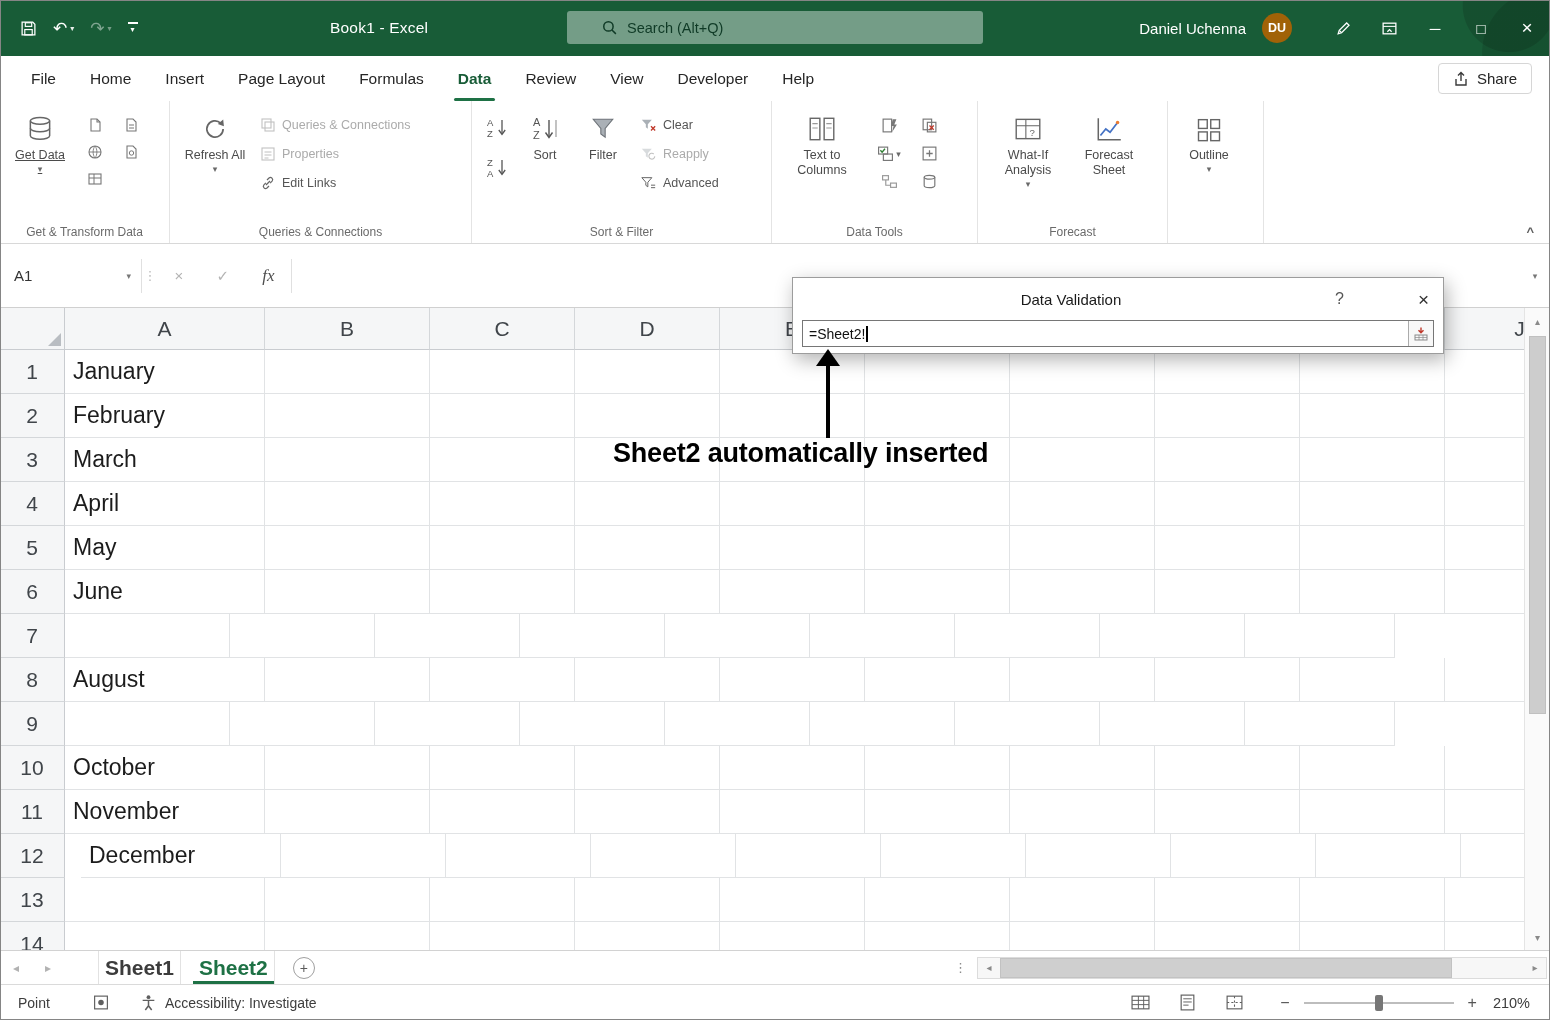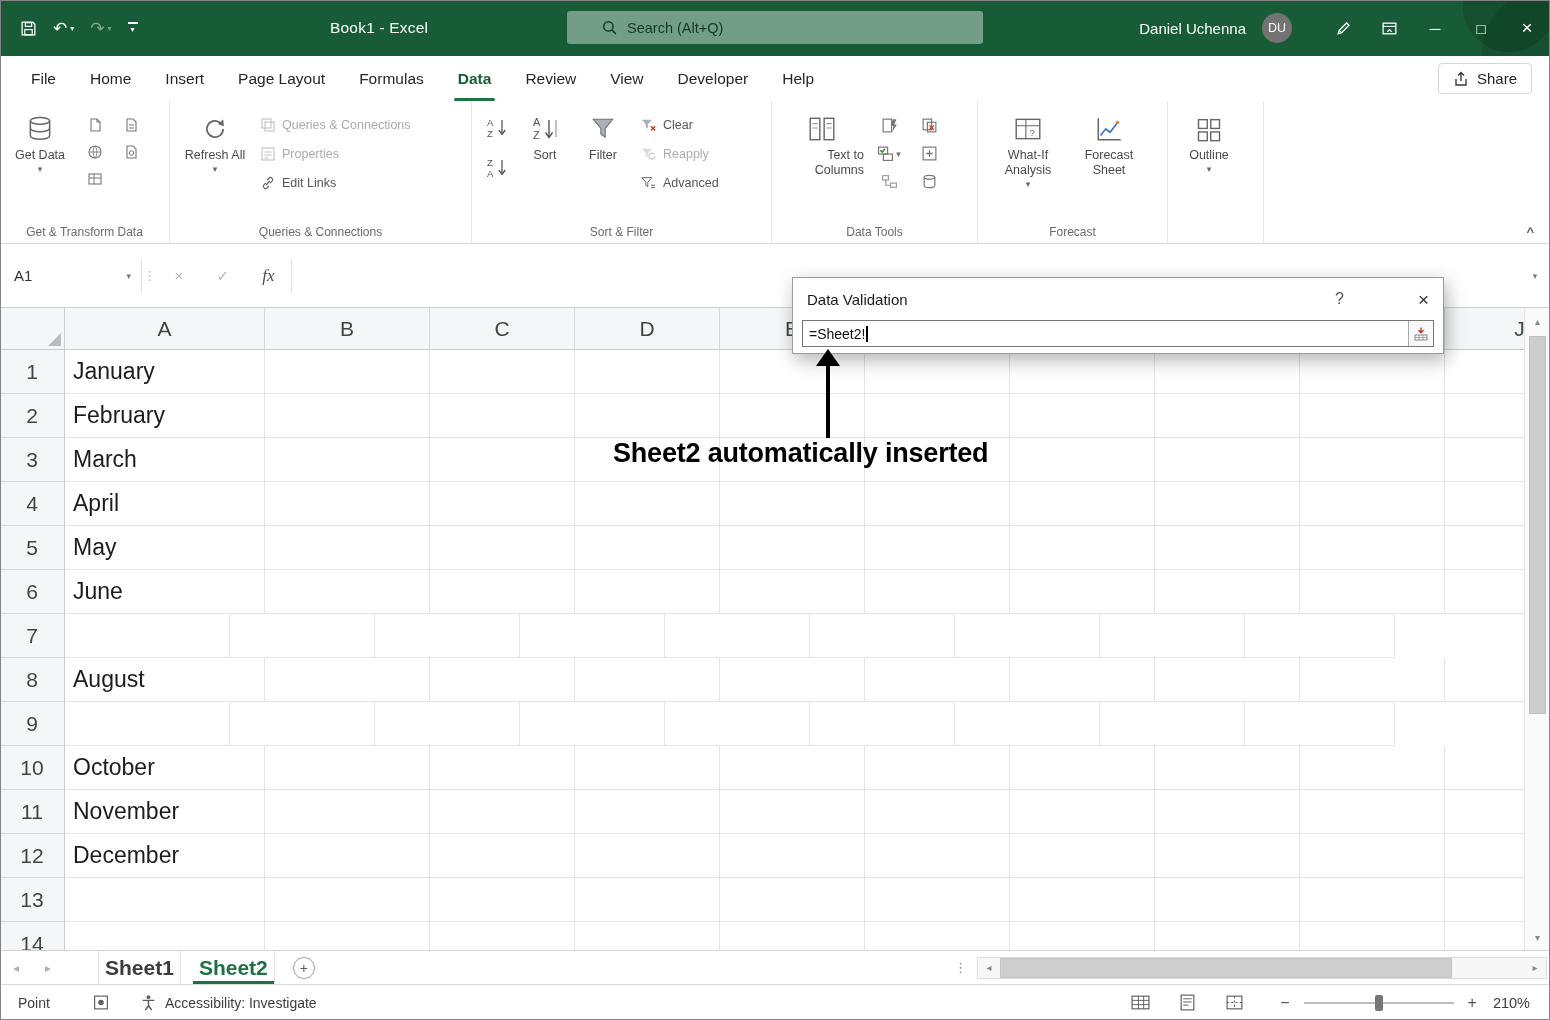--- a/index.html
+++ b/index.html
@@ -26,22 +26,22 @@
   .qat-custom .v { font-size:8px; }
   .tb-title { position:absolute; left:330px; top:0; height:56px; display:flex; align-items:center;
     font-size:15.5px; color:#fff; letter-spacing:.2px; }
   .tb-search { position:absolute; left:50%; transform:translateX(-50%); top:11px; width:416px; height:33px;
     background:rgba(255,255,255,.40); border-radius:3px; display:flex; align-items:center; gap:10px;
     padding-left:34px; color:#0f3a26; font-size:14.5px; cursor:text; }
   .tb-search .mag { position:absolute; left:34px; display:flex; }
   .tb-search span.ph { margin-left:26px; }
   .tb-right { position:absolute; right:0; top:0; height:56px; display:flex; align-items:center; }
   .tb-user { font-size:15px; margin-right:16px; }
-  .avatar { width:30px; height:30px; border-radius:50%; background:#737373; color:#fff; font-size:12.5px;
-    font-weight:normal; display:flex; align-items:center; justify-content:center; margin-right:28px; cursor:default; }
+  .avatar { width:30px; height:30px; border-radius:50%; background:#a16207; color:#fff; font-size:12.5px;
+    font-weight:bold; display:flex; align-items:center; justify-content:center; margin-right:28px; cursor:default; }
   .tb-icon { width:46px; height:56px; display:flex; align-items:center; justify-content:center; cursor:default; }
   .sysbtn { width:46px; height:56px; display:flex; align-items:center; justify-content:center; font-size:15px; cursor:default; }
 
   
   .menubar { position:absolute; top:56px; left:0; width:1550px; height:45px; background:#fff;
     display:flex; align-items:stretch; z-index:20; }
   #menu-tabs { display:flex; margin-left:14px; }
   .mtab { padding:0 17px; display:flex; align-items:center; font-size:15.5px; color:#262626;
     position:relative; cursor:default; white-space:nowrap; }
   .mtab.active { color:#185c37; font-weight:700; }
@@ -153,21 +153,21 @@
   .zoom-slider { width:150px; height:16px; position:relative; margin:0 14px; cursor:default; }
   .zoom-track { position:absolute; left:0; right:0; top:7px; height:2px; background:#bdbdbd; }
   .zoom-notch { position:absolute; left:50%; top:3px; width:1.5px; height:10px; background:#9a9a9a; }
   .zoom-thumb { position:absolute; left:calc(50% - 4px); top:0; width:8px; height:16px; background:#767676; border-radius:2px; }
   .sb-zoom { margin:0 20px 0 16px; font-size:14.5px; cursor:default; }
 
   
   .dialog { position:absolute; left:792px; top:277px; width:652px; height:77px; background:#fff;
     border:1px solid #9c9c9c; box-shadow:3px 6px 18px rgba(0,0,0,.30); z-index:40; }
   .dlg-title-row { height:42px; display:flex; align-items:center; padding:0 14px; }
-  .dlg-title { font-size:15px; color:#1a1a1a; flex:1; cursor:default; }
+  .dlg-title { font-size:15px; color:#1a1a1a; flex:1; cursor:default;text-align:center; }
   .dlg-help { color:#555; font-size:16px; margin-right:74px; cursor:default; }
   .dlg-close { color:#333; font-size:19px; cursor:default; line-height:1; }
   .dlg-field-row { padding:0 9px; }
   .dlg-field { height:27px; border:1px solid #767676; display:flex; align-items:center; background:#fff; }
   .dlg-text { font-size:14px; color:#111; margin-left:6px; cursor:text; }
   .caret { display:inline-block; width:1.5px; height:16px; background:#000; margin-left:1px;
     vertical-align:middle; animation: blink 1.1s steps(1) infinite; }
   @keyframes blink { 50% { opacity:0; } }
   .dlg-field-fill { flex:1; }
   .refedit-btn { width:25px; height:25px; border-left:1px solid #ababab; display:flex; align-items:center;
@@ -264,21 +264,21 @@
         <path d="M8 10 V2 M5 4.5 L8 1.5 11 4.5" fill="none" stroke="#3a3a3a" stroke-width="1.4"></path>
         <path d="M3 8 v6 h10 V8" fill="none" stroke="#3a3a3a" stroke-width="1.4"></path>
       </svg>
     <span>Share</span>
   </div>
 </div>
 
 <div class="ribbon">
 
   <div class="rgroup" style="width:170px;">
-    <div class="bigbtn" style="width:64px;">
+    <div class="bigbtn" style="width:64px;text-decoration:underline;">
       <span class="bicon">
         <svg width="30" height="28" viewBox="0 0 28 26">
             <ellipse cx="14" cy="5.4" rx="9" ry="3.2" fill="none" stroke="#666" stroke-width="1.4"></ellipse>
             <path d="M5 5.4 v14 c0 1.8 4 3.2 9 3.2 s9-1.4 9-3.2 v-14" fill="none" stroke="#666" stroke-width="1.4"></path>
             <path d="M5 12.4 c0 1.8 4 3.2 9 3.2 s9-1.4 9-3.2" fill="none" stroke="#666" stroke-width="1.4"></path>
           </svg>
       </span>
       <span>Get Data</span>
       <span class="chev">▾</span>
     </div>
@@ -414,21 +414,21 @@
             <path d="M2 2 h12 l-4.8 5.5 v5.5 l-2.4-1.8 V7.5z" fill="none" stroke="#666" stroke-width="1.2"></path>
             <path d="M13 11 h5 M13 14 h5" stroke="#666" stroke-width="1.2"></path>
           </svg>
         <span>Advanced</span>
       </div>
     </div>
     <div class="glabel">Sort &amp; Filter</div>
   </div>
 
   <div class="rgroup" style="width:206px;">
-    <div class="bigbtn" style="width:84px;text-align:right;">
+    <div class="bigbtn" style="width:84px;">
       <span class="bicon">
         <svg width="30" height="28" viewBox="0 0 28 26">
             <rect x="3" y="3" width="9" height="20" fill="none" stroke="#666" stroke-width="1.3"></rect>
             <rect x="16" y="3" width="9" height="20" fill="none" stroke="#666" stroke-width="1.3"></rect>
             <path d="M5 8 h5 M5 12 h5 M18 8 h5 M18 12 h5" stroke="#9a9a9a" stroke-width="1"></path>
           </svg>
       </span>
       <span>Text to Columns</span>
     </div>
     <div class="mini-grid" style="grid-template-columns:30px 34px;">
@@ -690,21 +690,21 @@
         <div class="cell" style="width: 145px;"></div>
         <div class="cell" style="width: 145px;"></div>
         <div class="cell" style="width: 145px;"></div>
         <div class="cell" style="width: 145px;"></div>
         <div class="cell" style="width: 145px;"></div>
         <div class="cell" style="width: 145px;"></div>
         <div class="cell" style="width: 150px;"></div>
       </div>
       <div class="grow">
         <div class="rowh">12</div>
-        <div class="cell" style="width: 200px;">December</div>
+        <div class="cell" style="width: 200px; margin-left: 16px;">December</div>
         <div class="cell" style="width: 165px;"></div>
         <div class="cell" style="width: 145px;"></div>
         <div class="cell" style="width: 145px;"></div>
         <div class="cell" style="width: 145px;"></div>
         <div class="cell" style="width: 145px;"></div>
         <div class="cell" style="width: 145px;"></div>
         <div class="cell" style="width: 145px;"></div>
         <div class="cell" style="width: 145px;"></div>
         <div class="cell" style="width: 150px;"></div>
       </div>

